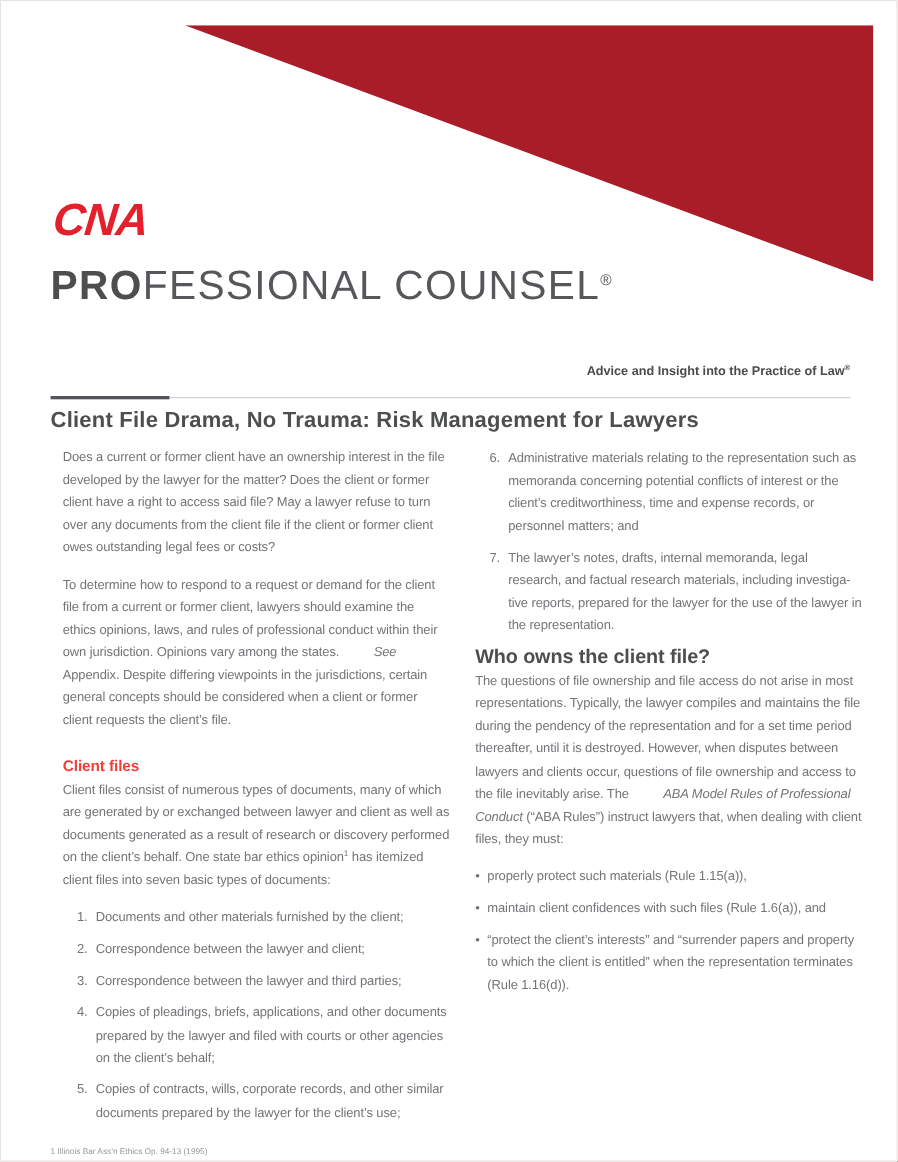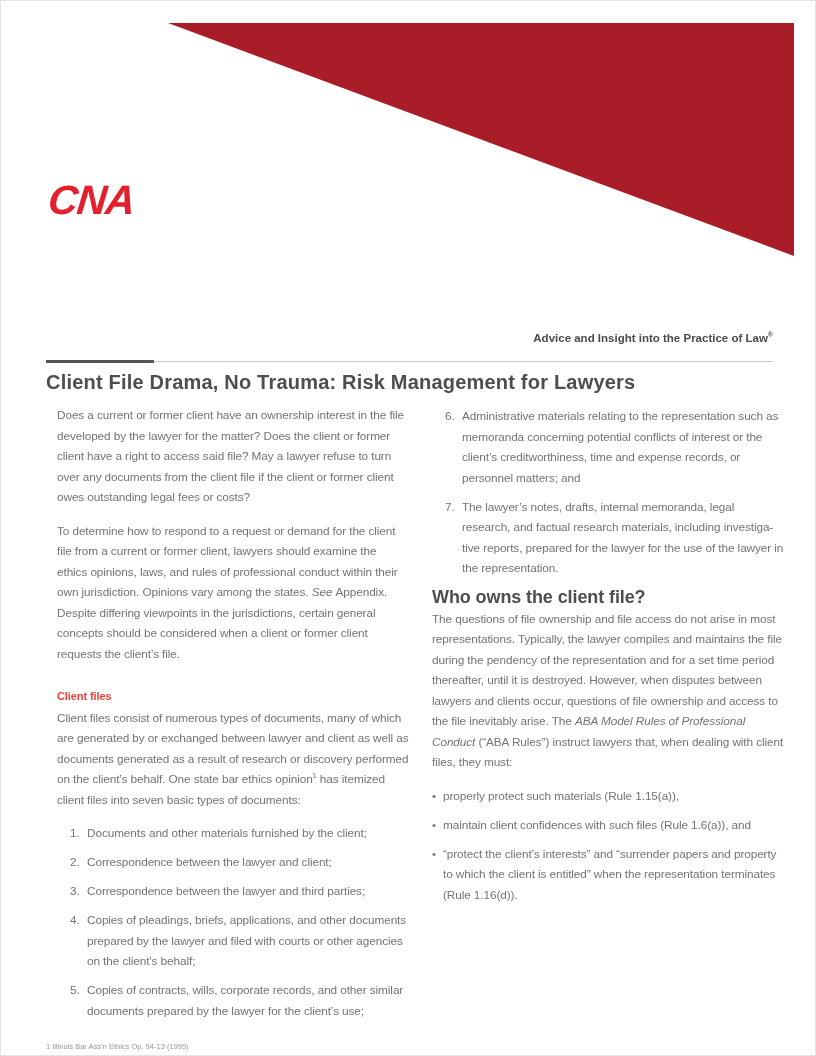--- a/index.html
+++ b/index.html
@@ -51,25 +51,25 @@
   }
   
   .columns{
     position:absolute;left:56px;top:404px;width:727px;
     display:flex;gap:23px;
     font-size:11.8px;line-height:20.5px;color:#737477;letter-spacing:-0.1px;
   }
   .col{width:352px;}
   .col p{margin:0 0 13px 0;}
   .col p:last-child{margin-bottom:0;}
-  em{font-style:italic;}
+  em{font-style:italic;margin-left:28px;}
   sup{font-size:7.5px;vertical-align:super;line-height:0;}
   .appendix-link{color:inherit;cursor:pointer;}
   .red-heading{
-    margin:22px 0 1px 0;font-size:11px;font-weight:700;color:#ee4037;
+    margin:22px 0 1px 0;font-size:14px;font-weight:700;color:#ee4037;
   }
   .gray-heading{
     margin:6px 0 1px 0;font-size:18px;font-weight:700;color:#4d4e50;
   }
   ol.num-list,ul.bullet-list{list-style:none;margin:0;padding:0;}
   ol.num-list{margin-top:1px;}
   ol.num-list li{display:flex;margin-bottom:8.5px;}
   ol.num-list .num{flex:none;width:17px;margin-left:13px;}
   ol.num-list .itext{flex:1;}
   ul.bullet-list{margin:0 0 13px 0;}
@@ -84,20 +84,21 @@
 </style>
 </head>
 <body>
 
 <div class="page">
 
   <div class="banner"></div>
 
   <div class="cna-logo">CNA</div>
 
+  <div class="masthead"><span class="mh-bold">PRO</span><span class="mh-light">FESSIONAL COUNSEL</span><sup class="mh-reg">®</sup></div>
 
   <div class="tagline"><span>Advice and Insight into the Practice of Law</span><sup>®</sup></div>
 
   <div class="rule">
     <div class="rule-light"></div>
     <div class="rule-dark"></div>
   </div>
 
   <h1 class="title">Client File Drama, No Trauma: Risk Management for Lawyers</h1>
 

